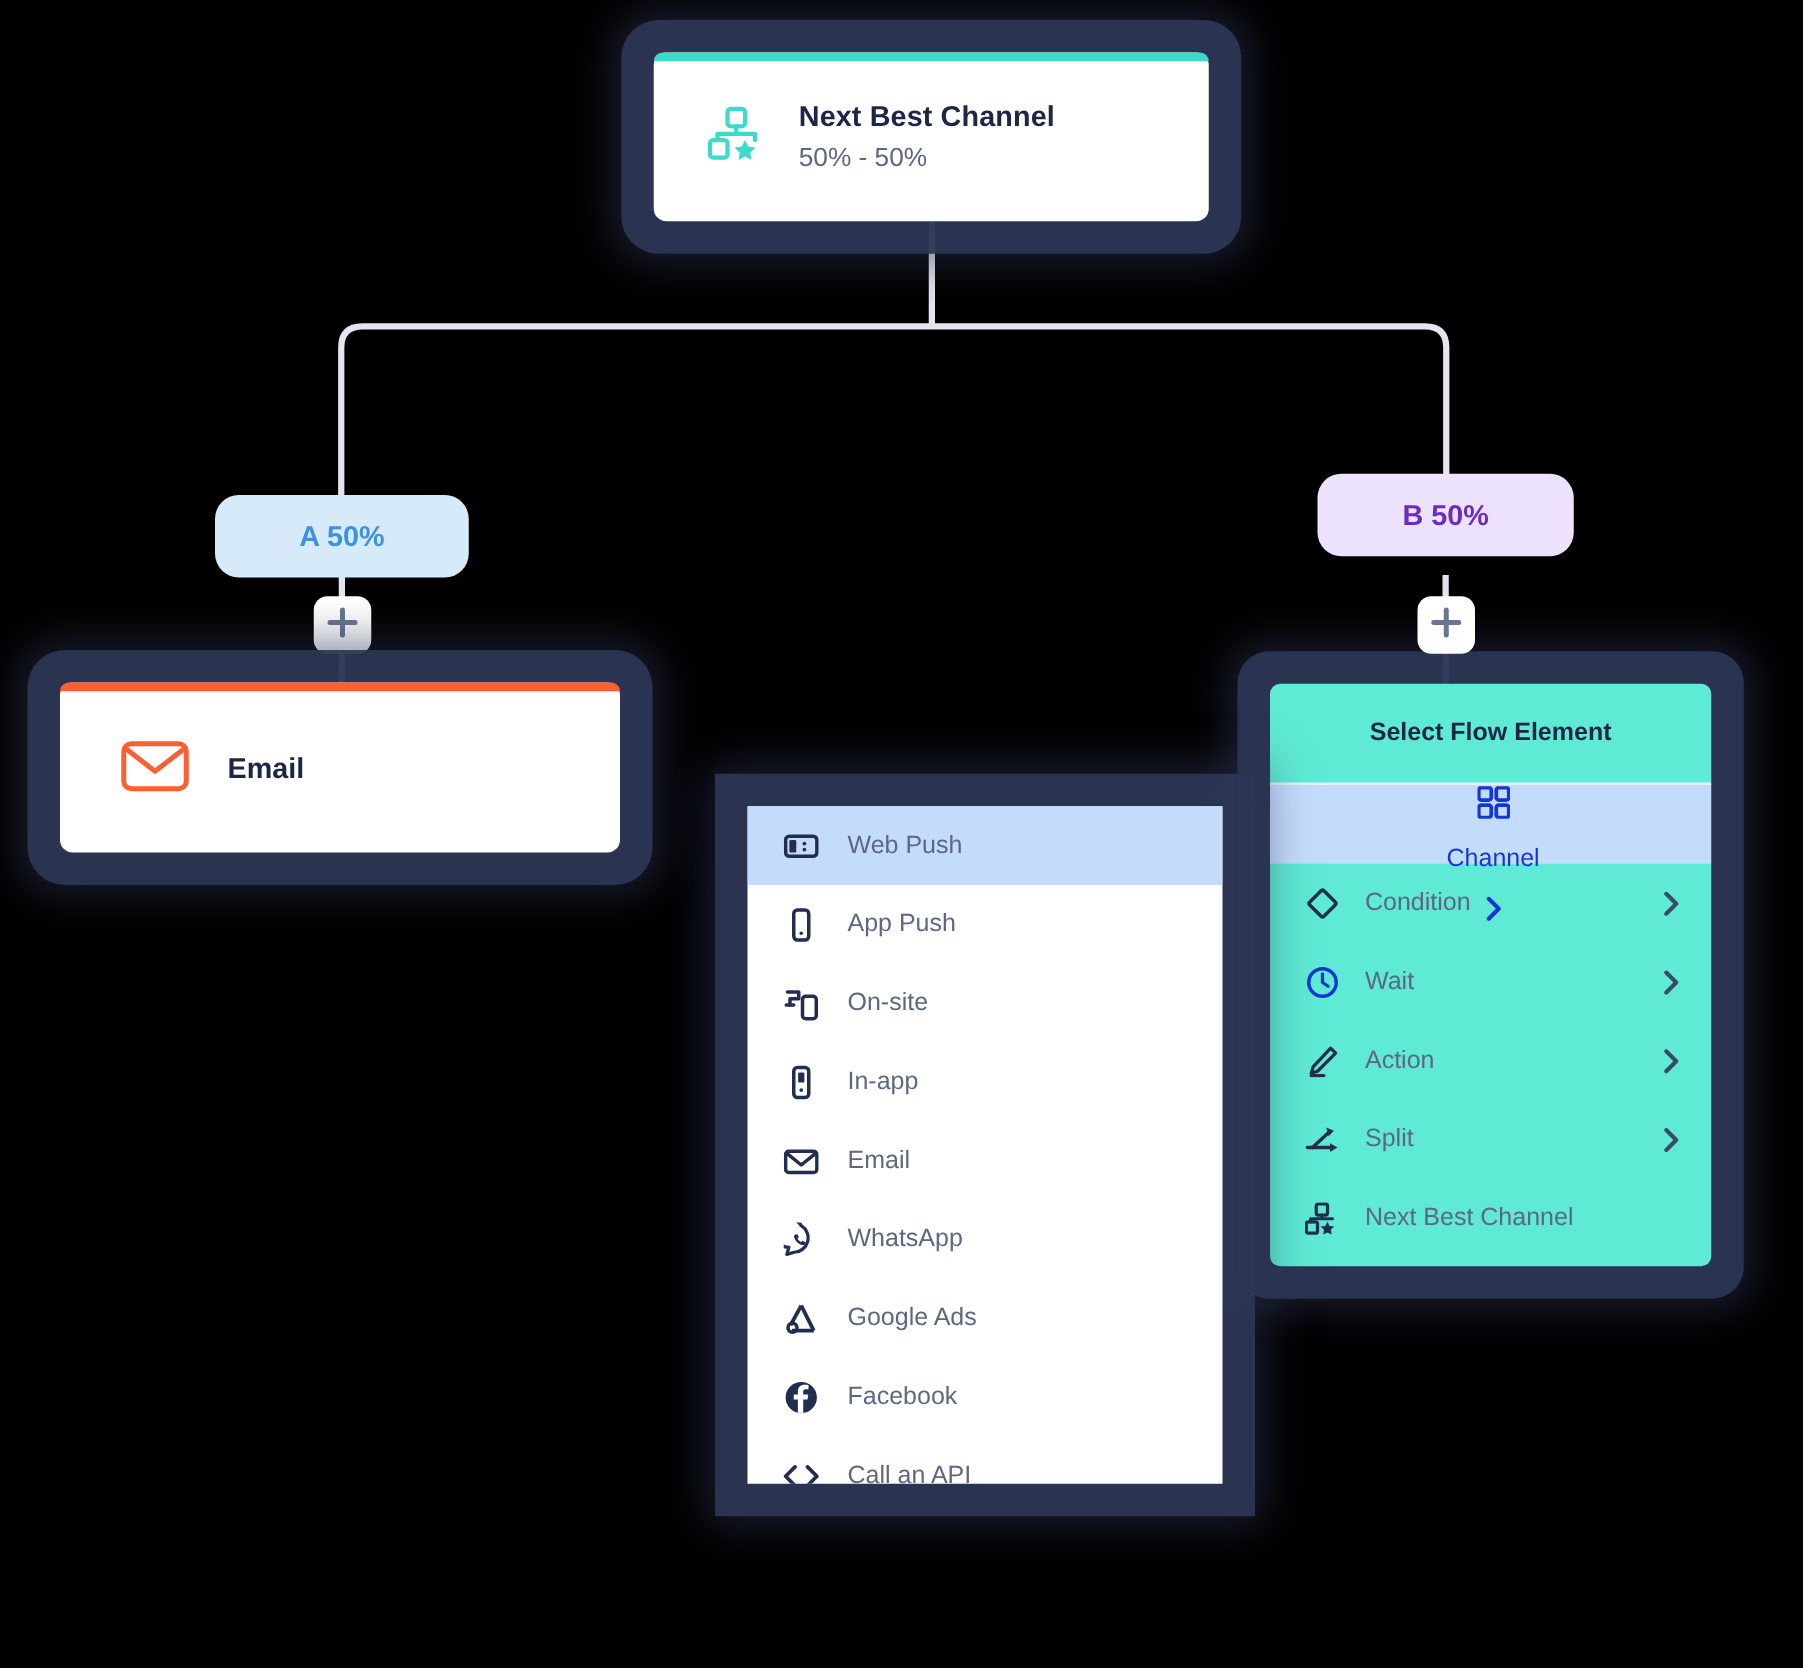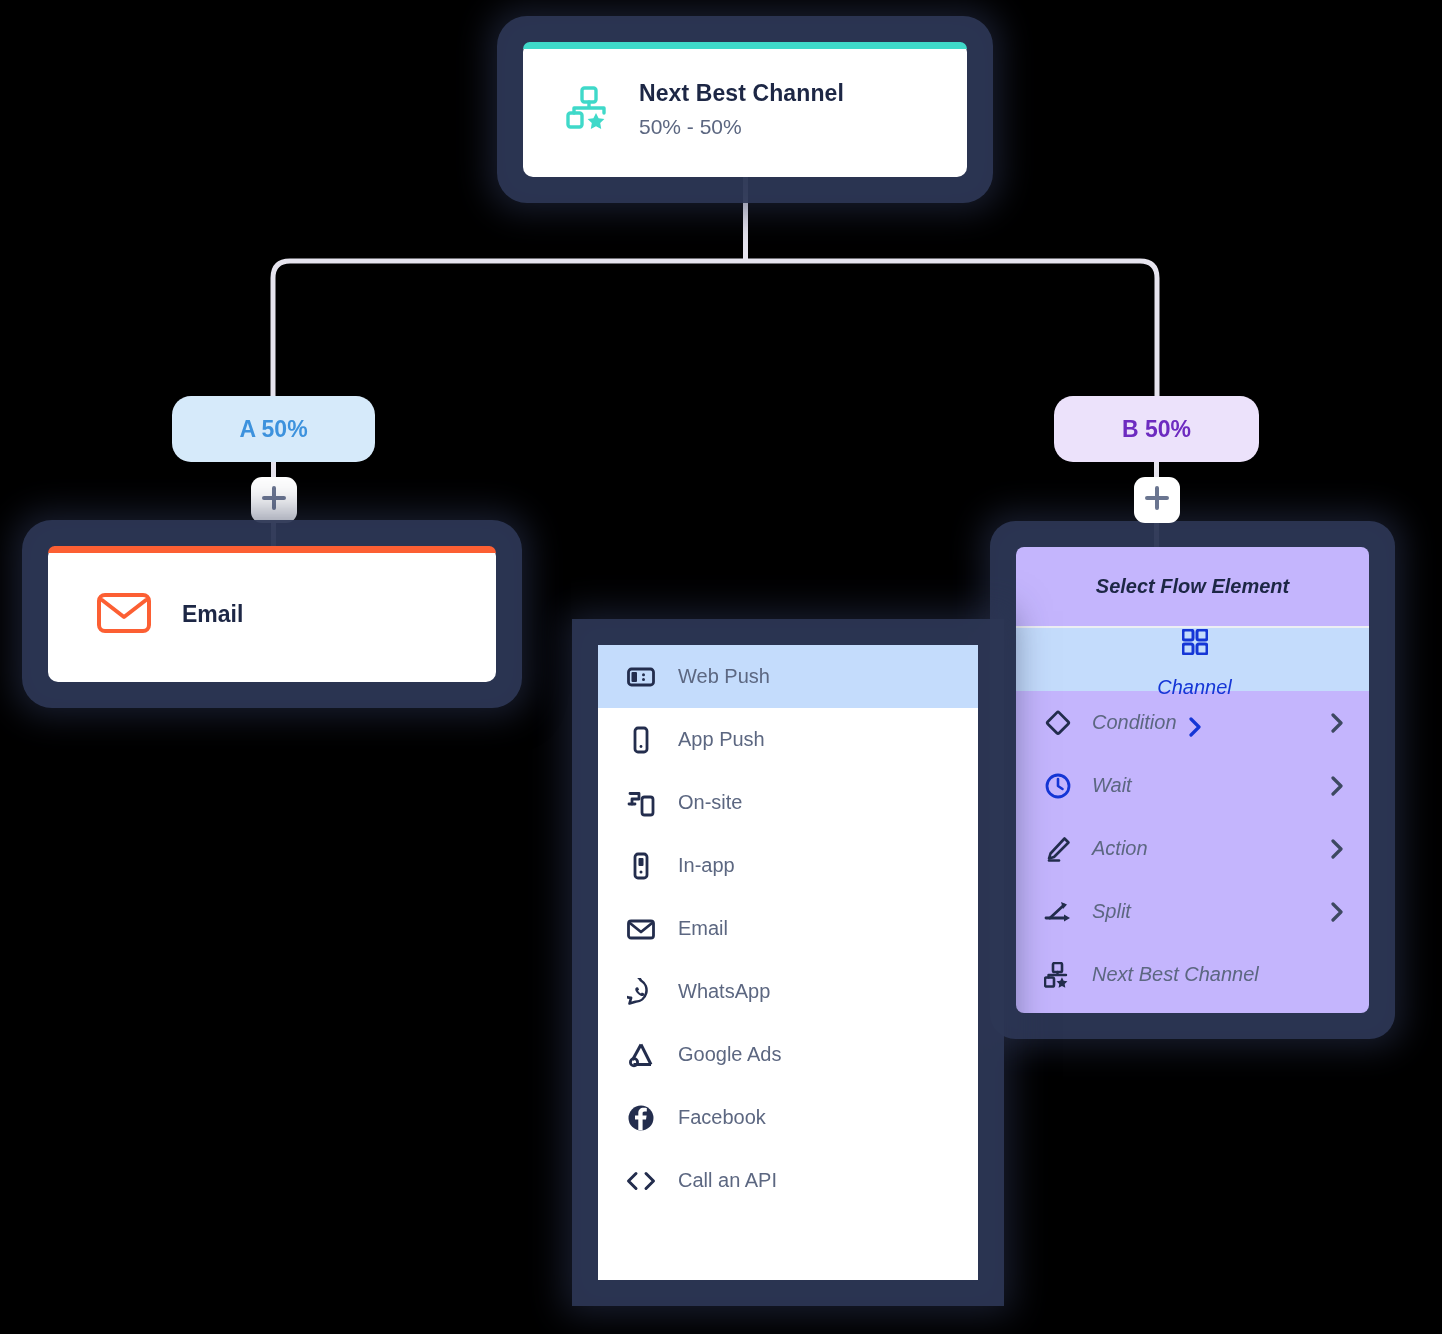--- a/index.html
+++ b/index.html
@@ -40,64 +40,63 @@
 
   
   .ab-badge {
     position: absolute;
     height: 66px;
     border-radius: 19px;
     display: flex; align-items: center; justify-content: center;
     font-size: 23px; font-weight: 700;
   }
   #badge-a { left: 172px; top: 396px; width: 203px; background: #d6eafa; color: #3d92dd; }
-  #badge-b { left: 1054px; top: 396px; width: 205px; background: #ece2fb; color: #6d2bc0; }
+  #badge-b { left: 1054px; top: 379px; width: 205px; background: #ece2fb; color: #6d2bc0; }
 
   
   .plus-btn {
     position: absolute; width: 46px; height: 46px;
     background: #ffffff; border-radius: 11px;
     display: flex; align-items: center; justify-content: center;
   }
   #plus-a { left: 251px; top: 477px; }
   #plus-b { left: 1134px; top: 477px; }
 
   
   #email-card { left: 48px; top: 546px; width: 448px; height: 136px; }
   #email-accent { background: #fc5f33; }
   #email-body { display: flex; align-items: center; height: 100%; padding-left: 48px; gap: 30px; }
   .email-label { font-size: 23px; font-weight: 700; color: #1d2745; }
 
   
   #flow-panel {
     position: absolute; left: 1016px; top: 547px; width: 353px; height: 466px;
-    background: #c4b5fd; border-radius: 8px;
+    background: #5eead4; border-radius: 8px;
     box-shadow: 0 0 0 26px rgba(45,54,85,0.92),
                 0 0 34px 34px rgba(45,54,85,0.55);
     overflow: hidden;
-    font-style: italic;
   }
   #flow-header {
     height: 81px; display: flex; align-items: center; justify-content: center;
     border-bottom: 2px solid #eceef3;
     font-size: 20px; font-weight: 700; color: #1d2745;
   }
   .flow-row {
     height: 63px; display: flex; align-items: center;
     padding: 0 24px 0 28px; gap: 20px;
   }
   .flow-row .fi { width: 28px; height: 28px; display: flex; align-items: center; justify-content: center; flex: 0 0 28px; }
   .flow-row .flabel { font-size: 20px; color: #5c6781; flex: 1; }
   .flow-row .chev { width: 16px; height: 16px; display: flex; align-items: center; justify-content: center; }
   .flow-row.active { background: #c4dcfc; flex-direction: column; }
   .flow-row.active .flabel { color: #1536d6; }
 
   
   #channel-panel {
-    position: absolute; left: 598px; top: 645px; width: 380px; height: 635px;
+    position: absolute; left: 598px; top: 645px; width: 380px; height: 542px;
     background: #ffffff;
     box-shadow: 0 0 0 26px rgba(45,54,85,0.92),
                 0 0 34px 34px rgba(45,54,85,0.55);
     overflow: hidden;
   }
   .ch-row { height: 63px; display: flex; align-items: center; padding: 0 28px; gap: 22px; }
   .ch-row .ci { width: 30px; height: 30px; display: flex; align-items: center; justify-content: center; flex: 0 0 30px; }
   .ch-row .clabel { font-size: 20px; color: #5c6781; }
   .ch-row.active { background: #c4dcfc; }
   .z { z-index: 5; }

